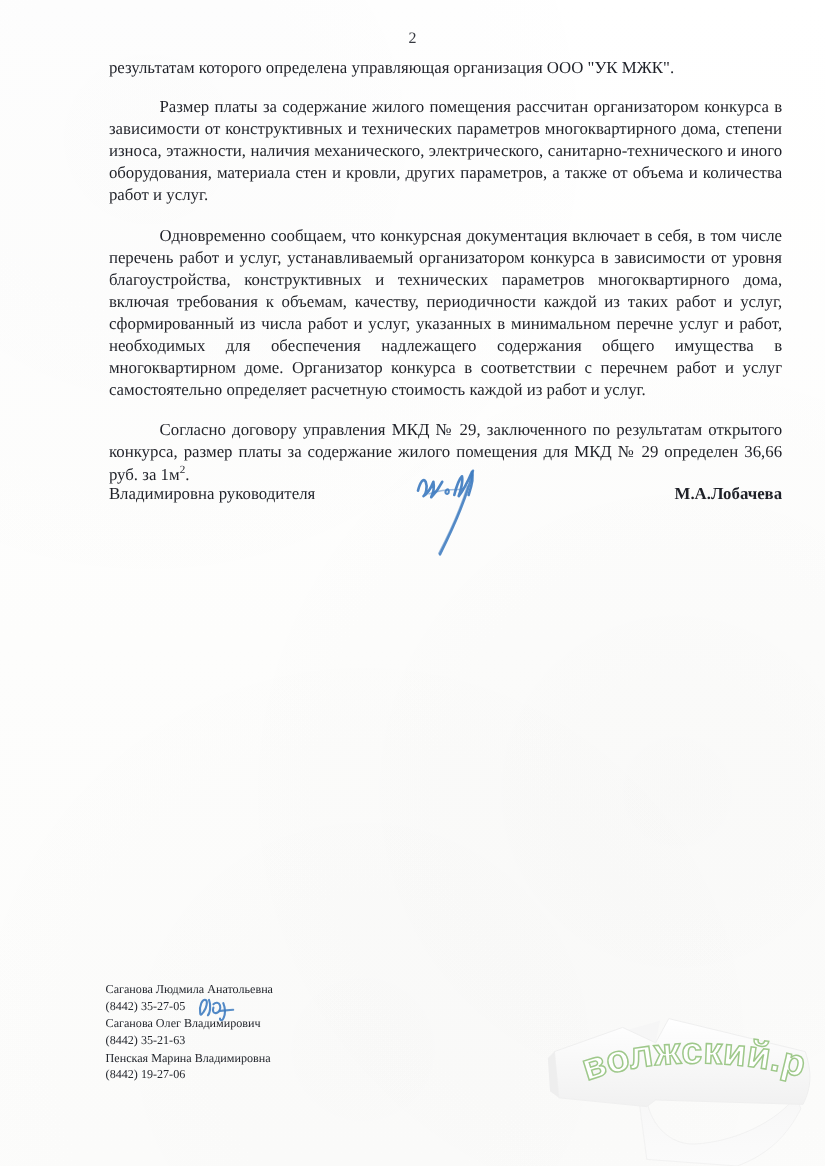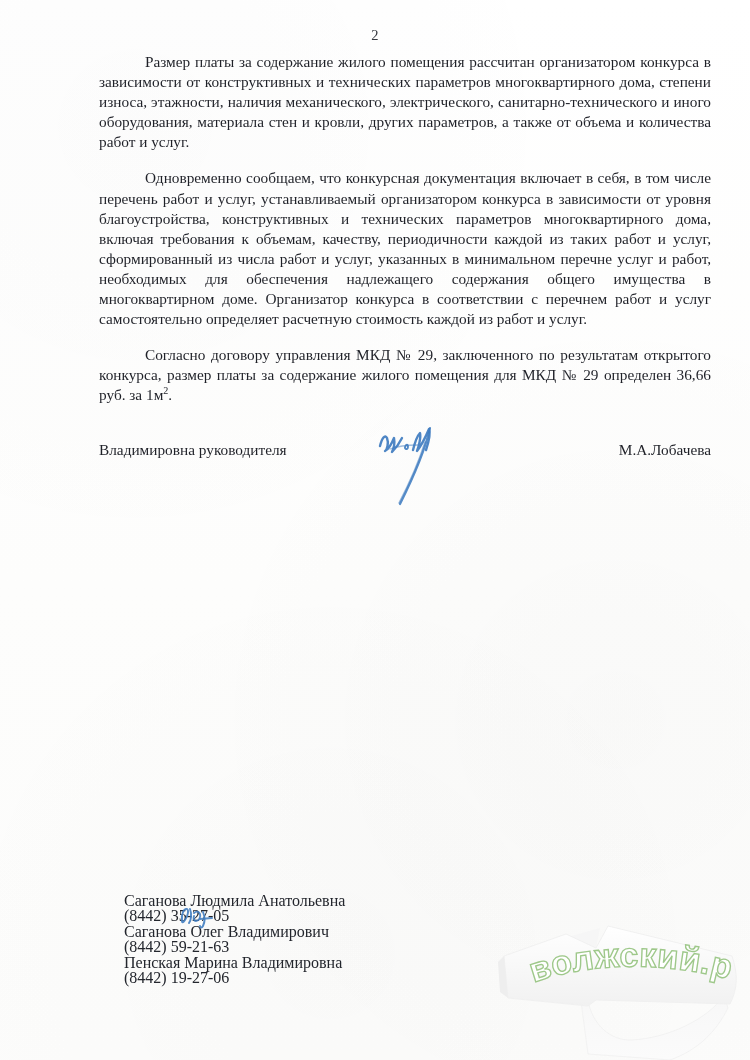--- a/index.html
+++ b/index.html
@@ -94,37 +94,38 @@
     white-space: nowrap;
   }
 
   #signer-name {
     position: absolute;
     right: 0;
     top: 0;
     font-size: 15.3px;
     color: #1f2128;
     white-space: nowrap;
+    font-weight: bold;
   }
 
   #signature-mark {
     position: absolute;
     left: 368px;
     top: 420px;
     width: 120px;
     height: 96px;
     pointer-events: none;
   }
 
   
   #contacts {
     position: absolute;
-    left: 124px;
+    left: 96px;
     top: 893px;
-    font-size: 16px;
+    font-size: 11px;
     line-height: 15.4px;
     color: #23262d;
     white-space: nowrap;
   }
 
   .contact-line { display: block; }
 
   #initial-mark {
     position: absolute;
     left: 176px;
@@ -148,20 +149,21 @@
 <body>
 
 <div id="page">
 
   <div id="paper-texture"></div>
 
   <div id="page-number">2</div>
 
   <div id="body-text">
 
+    <p class="para">результатам которого определена управляющая организация ООО "УК МЖК".</p>
 
     <p class="para indent">Размер платы за содержание жилого помещения рассчитан организатором конкурса в зависимости от конструктивных и технических параметров многоквартирного дома, степени износа, этажности, наличия механического, электрического, санитарно-технического и иного оборудования, материала стен и кровли, других параметров, а также от объема и количества работ и услуг.</p>
 
     <p class="para indent">Одновременно сообщаем, что конкурсная документация включает в себя, в том числе перечень работ и услуг, устанавливаемый организатором конкурса в зависимости от уровня благоустройства, конструктивных и технических параметров многоквартирного дома, включая требования к объемам, качеству, периодичности каждой из таких работ и услуг, сформированный из числа работ и услуг, указанных в минимальном перечне услуг и работ, необходимых для обеспечения надлежащего содержания общего имущества в многоквартирном доме. Организатор конкурса в соответствии с перечнем работ и услуг самостоятельно определяет расчетную стоимость каждой из работ и услуг.</p>
 
     <p class="para indent"><span>Согласно договору управления МКД № 29, заключенного по результатам открытого конкурса, размер платы за содержание жилого помещения для МКД № 29 определен 36,66 руб. за 1м</span><span class="sup">2</span><span>.</span></p>
   </div>
 
   <div id="signature-row">
     <span id="signer-title">Владимировна руководителя</span>
@@ -178,21 +180,21 @@
       <path d="M62 8 C58 26, 46 56, 32 84" stroke-width="2.2" opacity="0.88"></path>
       <path d="M57 22 C52 38, 42 62, 31 83" stroke-width="1.5" opacity="0.55"></path>
       <path d="M22 29 C30 26, 40 25, 50 25" stroke-width="1.3" opacity="0.5"></path>
     </g>
   </svg>
 
   <div id="contacts">
     <span class="contact-line">Саганова Людмила Анатольевна</span>
     <span class="contact-line">(8442) 35-27-05</span>
     <span class="contact-line">Саганова Олег Владимирович</span>
-    <span class="contact-line">(8442) 59-21-63</span>
+    <span class="contact-line">(8442) 35-21-63</span>
     <span class="contact-line">Пенская  Марина Владимировна</span>
     <span class="contact-line">(8442) 19-27-06</span>
   </div>
 
   <svg id="initial-mark" viewBox="0 0 54 26">
     <g fill="none" stroke="#3f7cc0" stroke-linecap="round" stroke-linejoin="round" stroke-width="1.9">
       <path d="M6 18 C5 11, 8 5, 11 6 C13 7, 12 13, 9 17 C7 20, 6 20, 6 18Z" opacity="0.9"></path>
       <path d="M14 6 C16 11, 15 18, 13 20" opacity="0.9"></path>
       <path d="M18 10 C20 8, 23 8, 24 11 C25 14, 23 18, 20 18 C18 18, 17 16, 18 13" opacity="0.9"></path>
       <path d="M27 9 C29 14, 29 19, 27 23 C26 25, 24 25, 24 23" opacity="0.9"></path>

